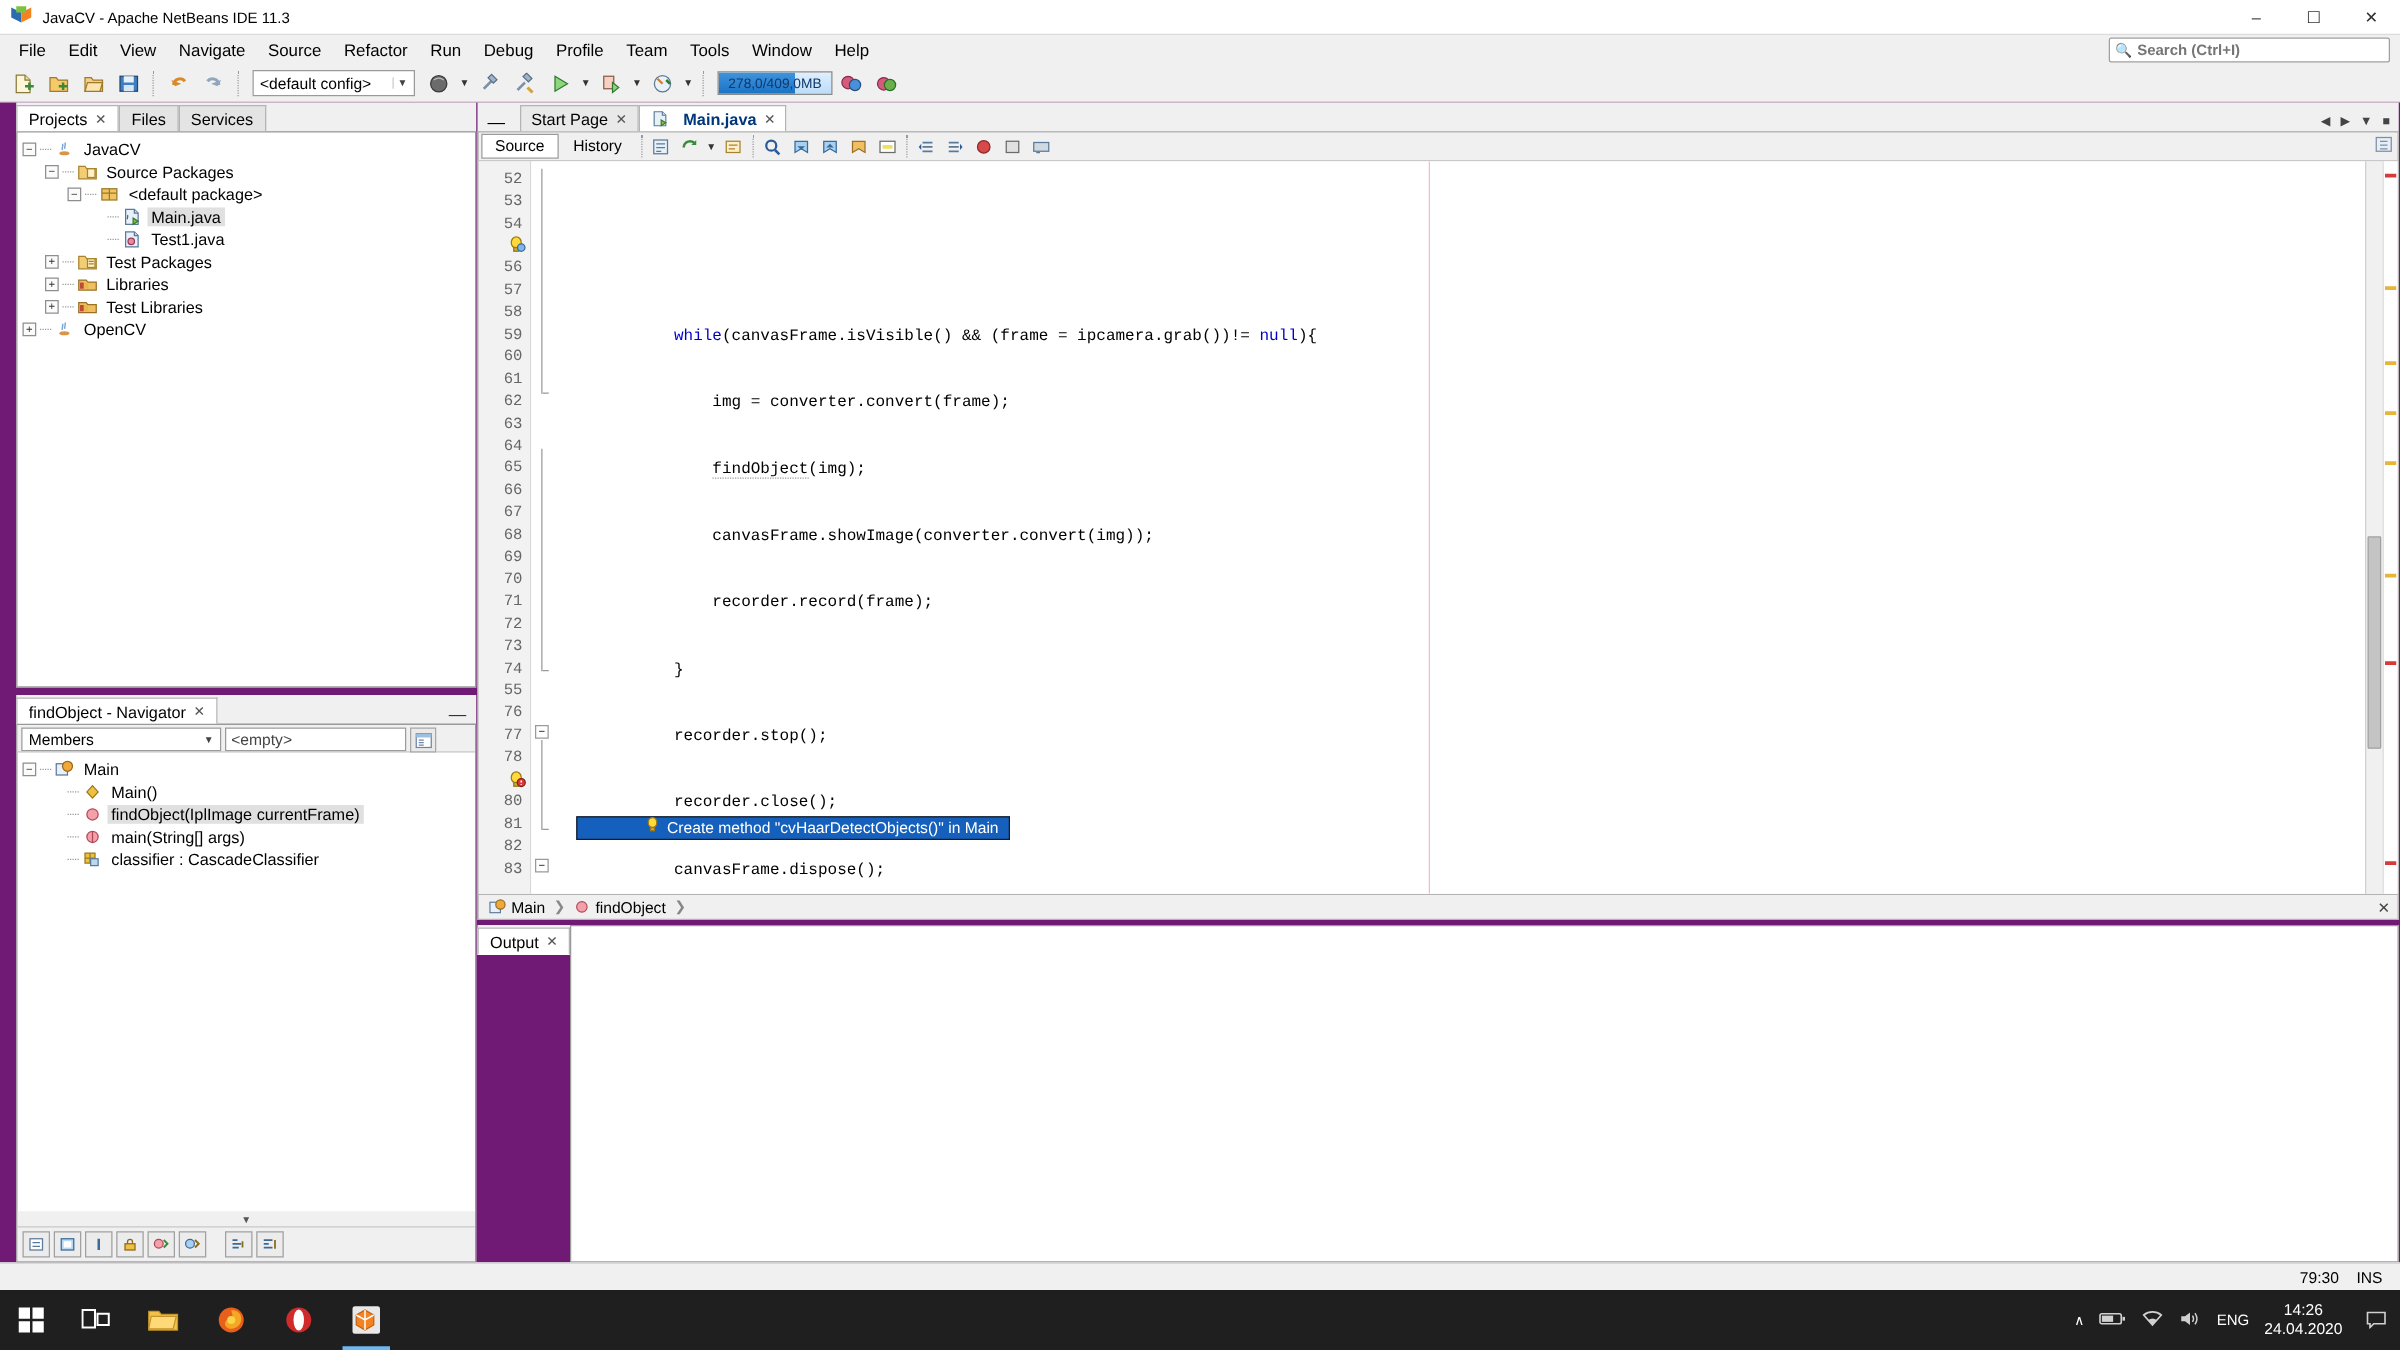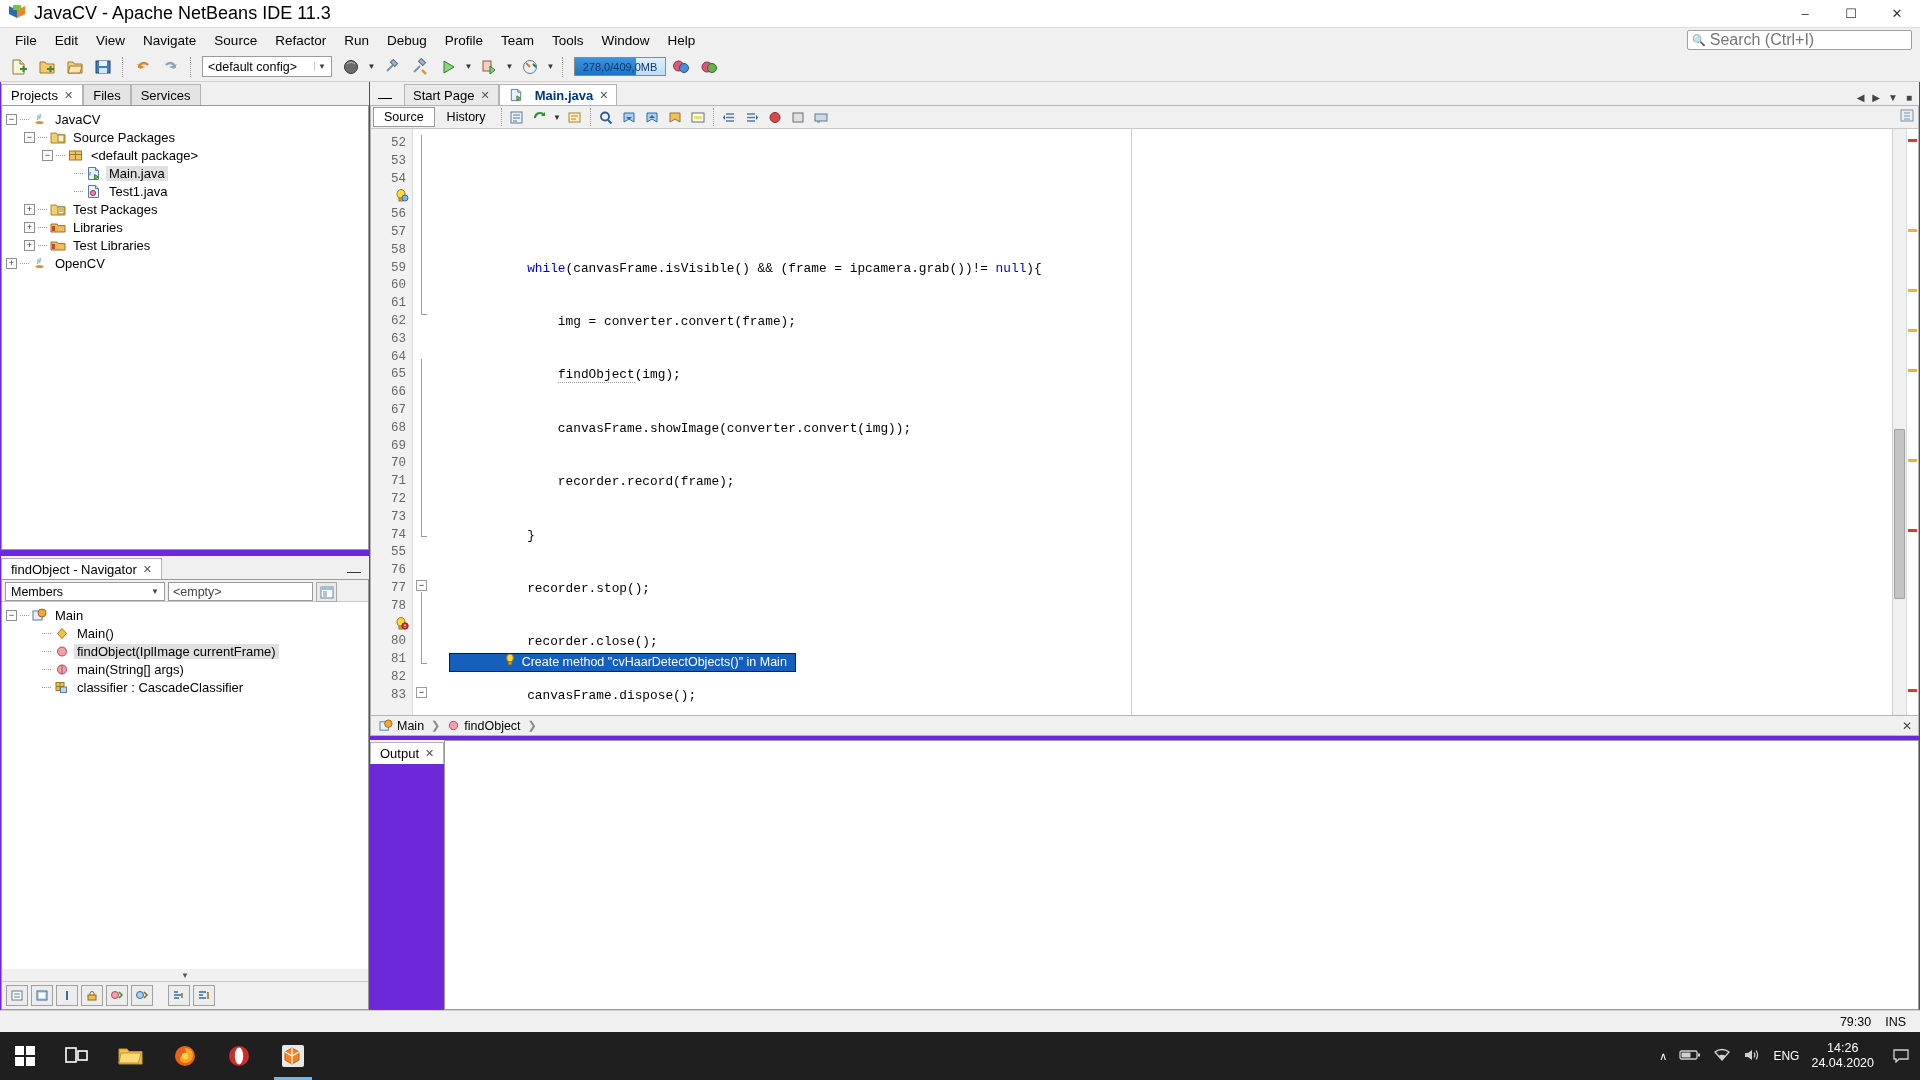--- a/index.html
+++ b/index.html
@@ -17,42 +17,42 @@
   .titlebar {
     height:28px; background:#ffffff; display:flex; align-items:center;
     border-bottom:1px solid #dcdcdc; flex:0 0 28px;
   }
   .titlebar .app-icon { width:18px; height:18px; margin:0 7px 0 9px; position:relative; }
   .cube { width:16px; height:16px; position:relative; }
   .cube i { position:absolute; display:block; }
   .cube i:nth-child(1){ width:8px;height:8px;left:0;top:3px;background:#2b6cb0;transform:skewY(26deg); }
   .cube i:nth-child(2){ width:8px;height:8px;left:8px;top:3px;background:#f58220;transform:skewY(-26deg); }
   .cube i:nth-child(3){ width:8px;height:5px;left:4px;top:0;background:#7cc242; }
-  .titlebar .title { font-size:18px; color:#000; }
+  .titlebar .title { font-size:12px; color:#000; }
   .titlebar .winbtns { margin-left:auto; display:flex; height:28px; }
   .titlebar .winbtns div {
     width:46px; height:28px; display:flex; align-items:center; justify-content:center;
     font-size:13px; color:#333;
   }
 
   
   .menubar {
     height:24px; background:#f0f0f0; display:flex; align-items:center;
     padding-left:6px; flex:0 0 24px; position:relative;
   }
   .menubar .mi { padding:3px 9px; font-size:13.5px; color:#000; cursor:default; white-space:nowrap; }
   .searchbox {
     position:absolute; right:8px; top:2px; width:225px; height:20px;
     background:#fff; border:1px solid #a0a0a0; display:flex; align-items:center;
     padding:0 4px; border-radius:2px;
   }
   .searchbox .mag { color:#1a5fb4; font-size:11px; margin-right:4px; }
   .searchbox input {
-    border:0; outline:0; font-family:"Liberation Sans",sans-serif; font-size:16px;
-    color:#888; width:100%; background:transparent;
+    border:0; outline:0; font-family:"Liberation Sans",sans-serif; font-size:12px;
+    color:#888; width:100%; background:transparent;font-weight:bold;
   }
 
   
   .toolbar {
     height:30px; background:#f0f0f0; display:flex; align-items:center;
     border-bottom:1px solid #d4d0c8; padding-left:6px; gap:2px; flex:0 0 30px;
   }
   .tb { width:26px; height:24px; display:flex; align-items:center; justify-content:center; position:relative; }
   .tb svg { display:block; }
   .tbsep { width:2px; height:20px; border-left:1px dotted #9a9a9a; margin:0 4px; }
@@ -67,21 +67,21 @@
     width:92px; height:19px; border:1px solid #8a8a8a; background:linear-gradient(#dfefff,#bcdcf7);
     position:relative; margin-left:4px; overflow:hidden;
   }
   .memgauge .fill { position:absolute; left:0; top:0; bottom:0; width:68%; background:linear-gradient(#3f94dd,#1a73c4); }
   .memgauge .txt {
     position:absolute; inset:0; display:flex; align-items:center; justify-content:center;
     font-size:11px; color:#10386b; font-family:"Liberation Sans",sans-serif; z-index:2;
   }
 
   
-  .main { flex:1; display:flex; min-height:0; background:#6d28d9; }
+  .main { flex:1; display:flex; min-height:0; background:#701a75;padding-left:12px; }
 
   
   .leftcol { width:370px; display:flex; flex-direction:column; flex:0 0 370px; padding:0 1px 0 1px; }
 
   .winpanel { display:flex; flex-direction:column; min-height:0; }
   .tabstrip { height:23px; display:flex; align-items:flex-end; background:#f0f0f0; position:relative; }
   .wtab {
     height:22px; padding:0 9px; display:flex; align-items:center; gap:6px;
     border:1px solid #b4b4b4; border-bottom:none; background:#e4e4e4;
     font-size:13px; position:relative; top:1px;

